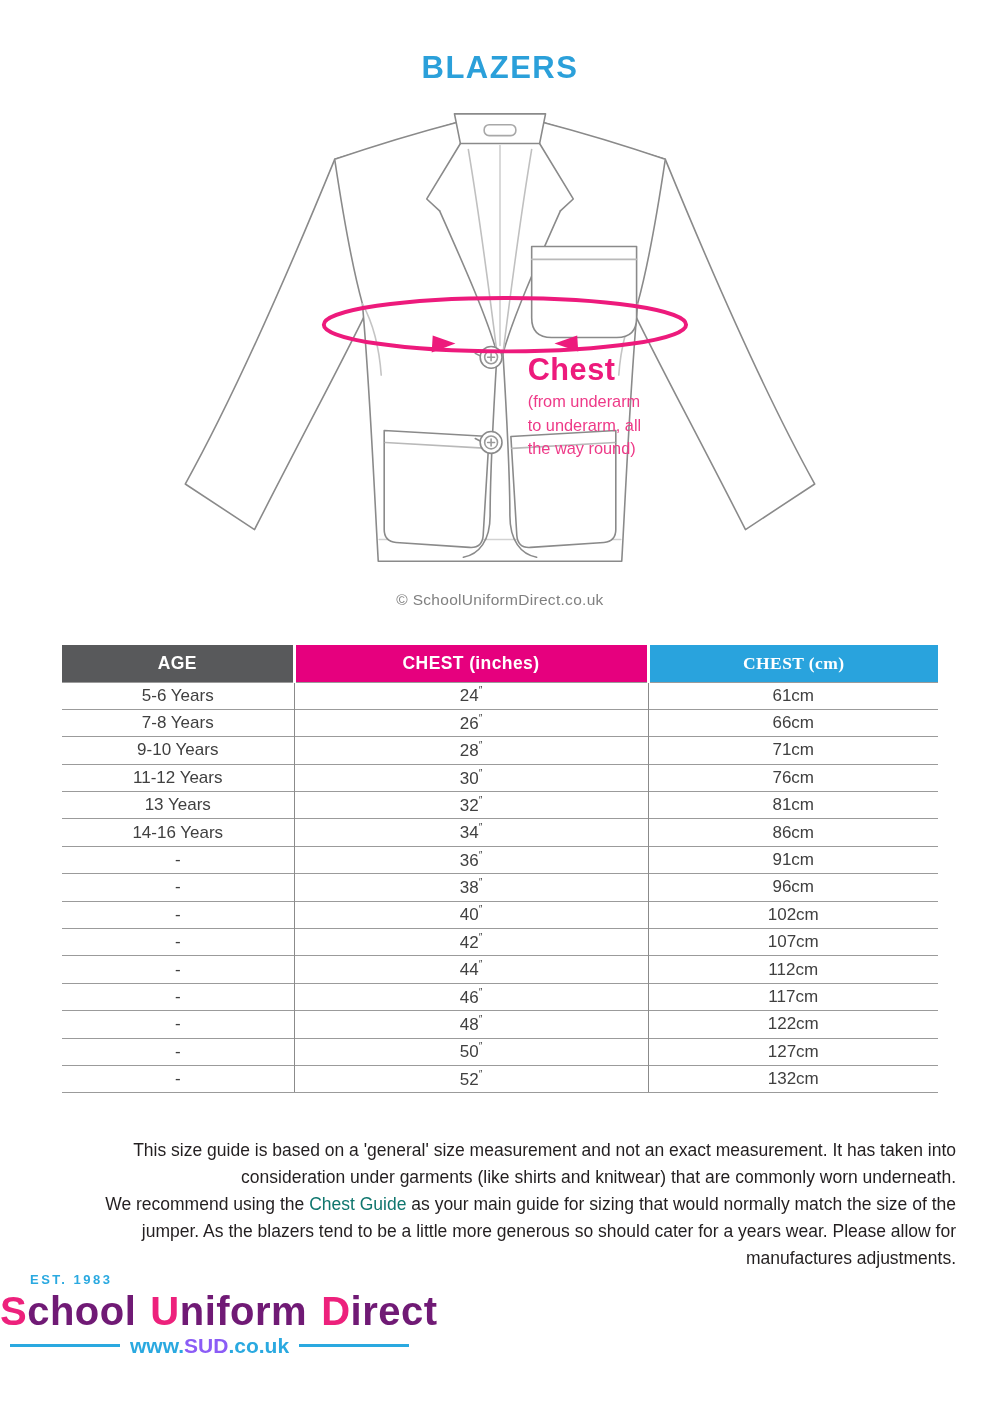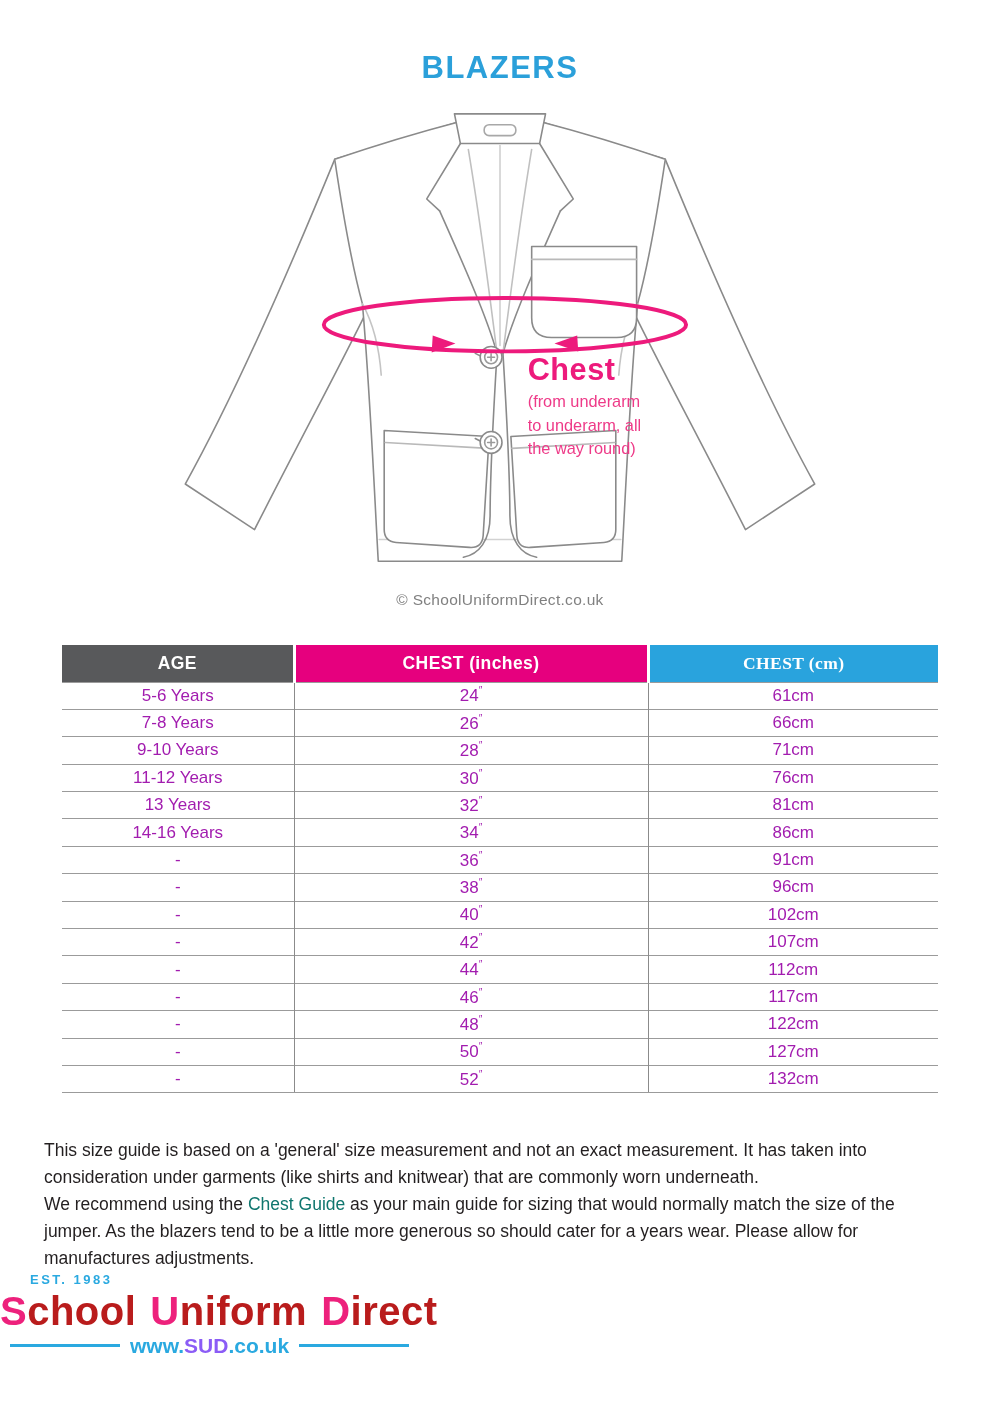--- a/index.html
+++ b/index.html
@@ -26,38 +26,38 @@
   }
   table.size-table th {
     height:37px; color:#ffffff; font-size:17.5px; font-weight:bold;
     letter-spacing:0.4px; text-align:center; vertical-align:middle;
   }
   th.h-age { background:#58595b; width:232px; }
   th.h-in  { background:#e6007e; width:354px; border-left:3px solid #fff; border-right:3px solid #fff; }
   th.h-cm  { background:#29a3dd;font-family:Liberation Serif, serif; }
   table.size-table td {
     height:27.4px; text-align:center; vertical-align:middle;
-    font-size:17px; color:#a21caf;
+    font-size:17px; color:#404040;
     border-top:1px solid #9b9b9b;
   }
   table.size-table tr:last-child td { border-bottom:1px solid #9b9b9b; }
   td.c-in { border-left:1px solid #8b8b8b; border-right:1px solid #8b8b8b; }
   .inch-mark { font-size:10px; vertical-align:super; letter-spacing:0; }
   .disclaimer {
-    width:912px; margin:44px auto 0; text-align:left;
+    width:912px; margin:44px auto 0; text-align:right;
     font-size:17.5px; line-height:27px; color:#231f20;
   }
   .chest-guide { color:#0f766e; }
   .logo { text-align:left; }
   .logo-est {
     font-size:13px; font-weight:bold; color:#2aa9e0;
     letter-spacing:2.5px; margin-left:30px;
   }
   .logo-main { font-size:40px; font-weight:bold; letter-spacing:0.5px; margin-top:2px; }
-  .logo-main .blue { color:#b91c1c; }
+  .logo-main .blue { color:#701a75; }
   .logo-main .pink { color:#ed217c; }
   .logo-main .wgap { display:inline-block; width:14px; }
   .logo-url { font-size:21px; font-weight:bold; margin-top:0px; }
   .logo-url .blue { color:#2aa9e0; }
   .logo-url .pink { color:#8b5cf6; }
   .dash-line {
     display:inline-block; width:110px; height:0;
     border-top:3px solid #2aa9e0; vertical-align:middle;
     margin:0 10px 4px 10px;
   }

